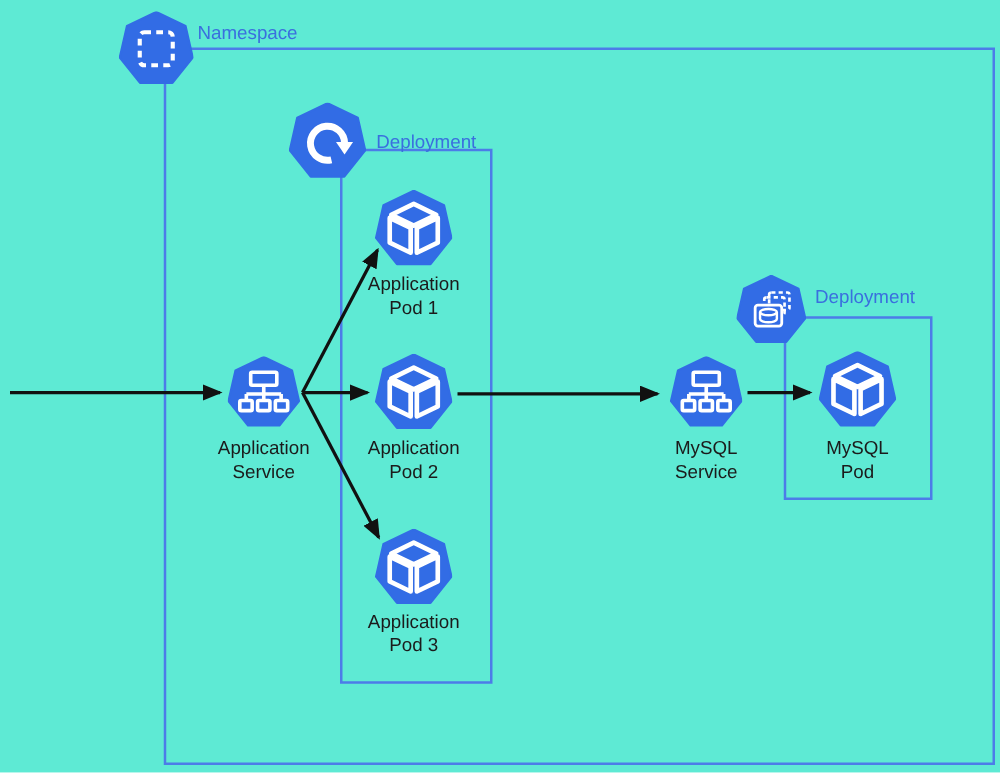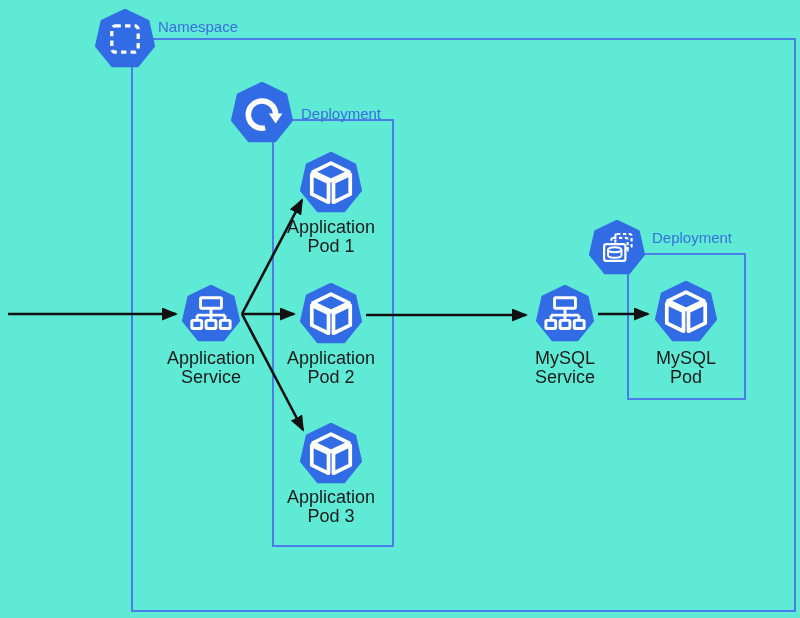--- a/index.html
+++ b/index.html
@@ -13,21 +13,21 @@
   }
   .overlay{position:absolute;left:0;top:0;width:800px;height:618px;z-index:2;}
   .arrow{stroke:#111111;stroke-width:2.6;fill:none;}
   .icon{position:absolute;color:#326CE5;z-index:3;}
   .glabel{
     position:absolute;color:#3A6FDE;font-size:15px;line-height:18px;
     white-space:nowrap;z-index:3;
   }
   .nlabel{
     position:absolute;width:120px;text-align:center;color:#1B1B1B;
-    font-size:18px;line-height:19px;white-space:pre-line;z-index:3;
+    font-size:15px;line-height:19px;white-space:pre-line;z-index:3;
   }
   .defs-hidden{position:absolute;width:0;height:0;overflow:hidden;}
 </style>
 </head>
 <body>
 
 <div class="canvas">
 
   <svg class="defs-hidden" aria-hidden="true">
     <defs>

